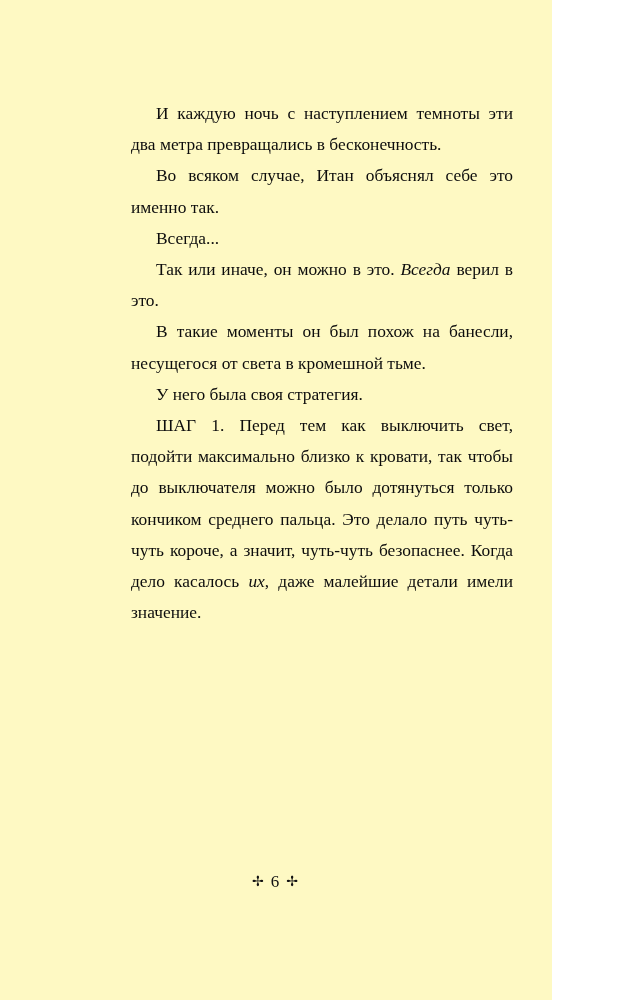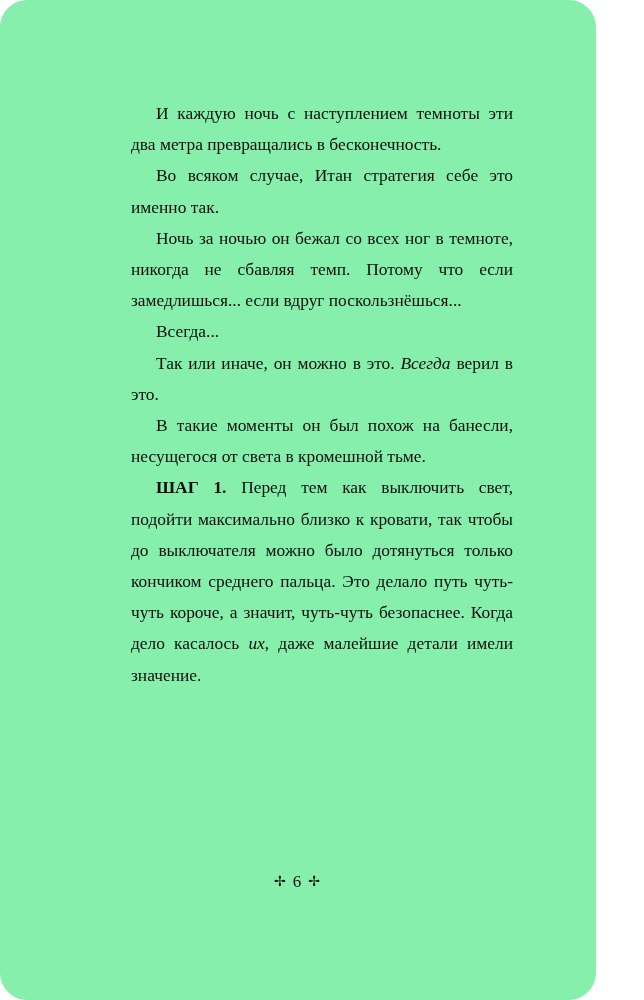--- a/index.html
+++ b/index.html
@@ -9,24 +9,23 @@
   }
   body {
     width: 644px;
     height: 1000px;
     font-family: "Liberation Serif", serif;
     color: #111111;
     overflow: hidden;
   }
   .page {
     position: relative;
-    width: 596px;
+    width: 552px;
     height: 1000px;
-    background: #86efac;
-    border-radius: 27px;
+    background: #fef9c3;
   }
   .text-column {
     position: absolute;
     left: 131px;
     top: 98px;
     width: 382px;
   }
   .para {
     margin: 0;
     font-size: 17.4px;
@@ -37,21 +36,21 @@
     hyphens: manual;
     color: #0d0d0d;
   }
   .para + .para {
     margin-top: 0;
   }
   .para em {
     font-style: italic;
   }
   .para strong {
-    font-weight: bold;
+    font-weight: normal;
   }
   .page-number {
     position: absolute;
     left: 0;
     right: 0;
     top: 872px;
     text-align: center;
     font-size: 17px;
     letter-spacing: 2px;
     color: #111111;
@@ -66,30 +65,30 @@
 </style>
 </head>
 <body>
 
 <div class="page">
 
   <div class="text-column">
 
     <p class="para">И каждую ночь с наступлением темноты эти два метра превращались в бесконеч­ность.</p>
 
-    <p class="para">Во всяком случае, Итан стратегия себе это именно так.</p>
+    <p class="para">Во всяком случае, Итан объяснял себе это именно так.</p>
 
-    <p class="para">Ночь за ночью он бежал со всех ног в темноте, никогда не сбавляя темп. Пото­му что если замедлишься... если вдруг по­скользнёшься...</p>
 
     <p class="para">Всегда...</p>
 
     <p class="para"><span>Так или иначе, он можно в это. </span><em>Всегда</em><span> верил в это.</span></p>
 
     <p class="para">В такие моменты он был похож на бан­если, несущегося от света в кромешной тьме.</p>
 
+    <p class="para">У него была своя стратегия.</p>
 
     <p class="para"><strong>ШАГ 1.</strong><span> Перед тем как выключить свет, подойти максимально близко к крова­ти, так чтобы до выключателя можно бы­ло дотянуться только кончиком среднего пальца. Это делало путь чуть-чуть короче, а значит, чуть-чуть безопаснее. Когда дело касалось </span><em>их</em><span>, даже малейшие детали имели значение.</span></p>
 
   </div>
 
   <div class="page-number">
     <span class="orn">✢</span><span class="pn-num">6</span><span class="orn">✢</span>
   </div>
 
 </div>

